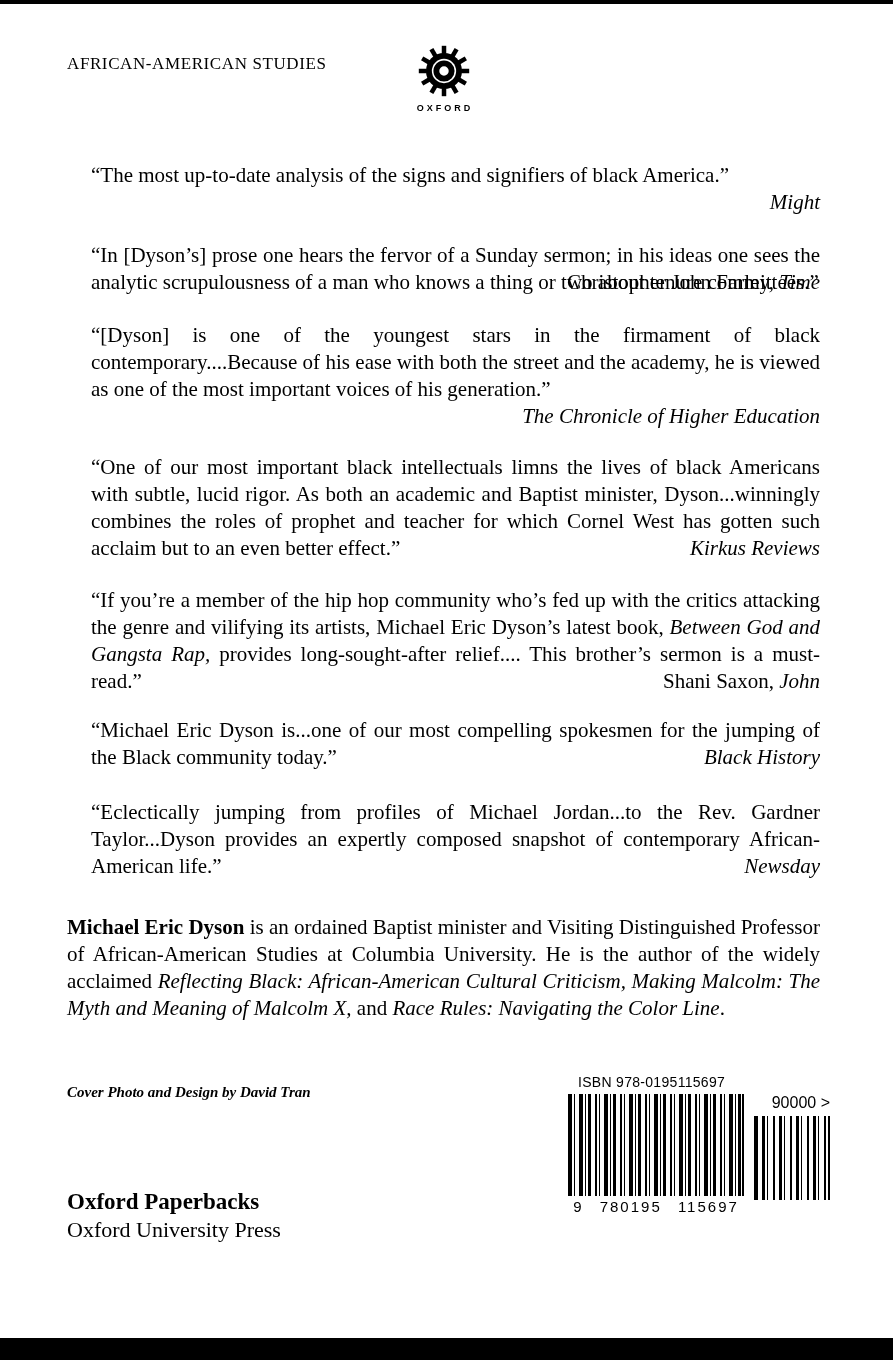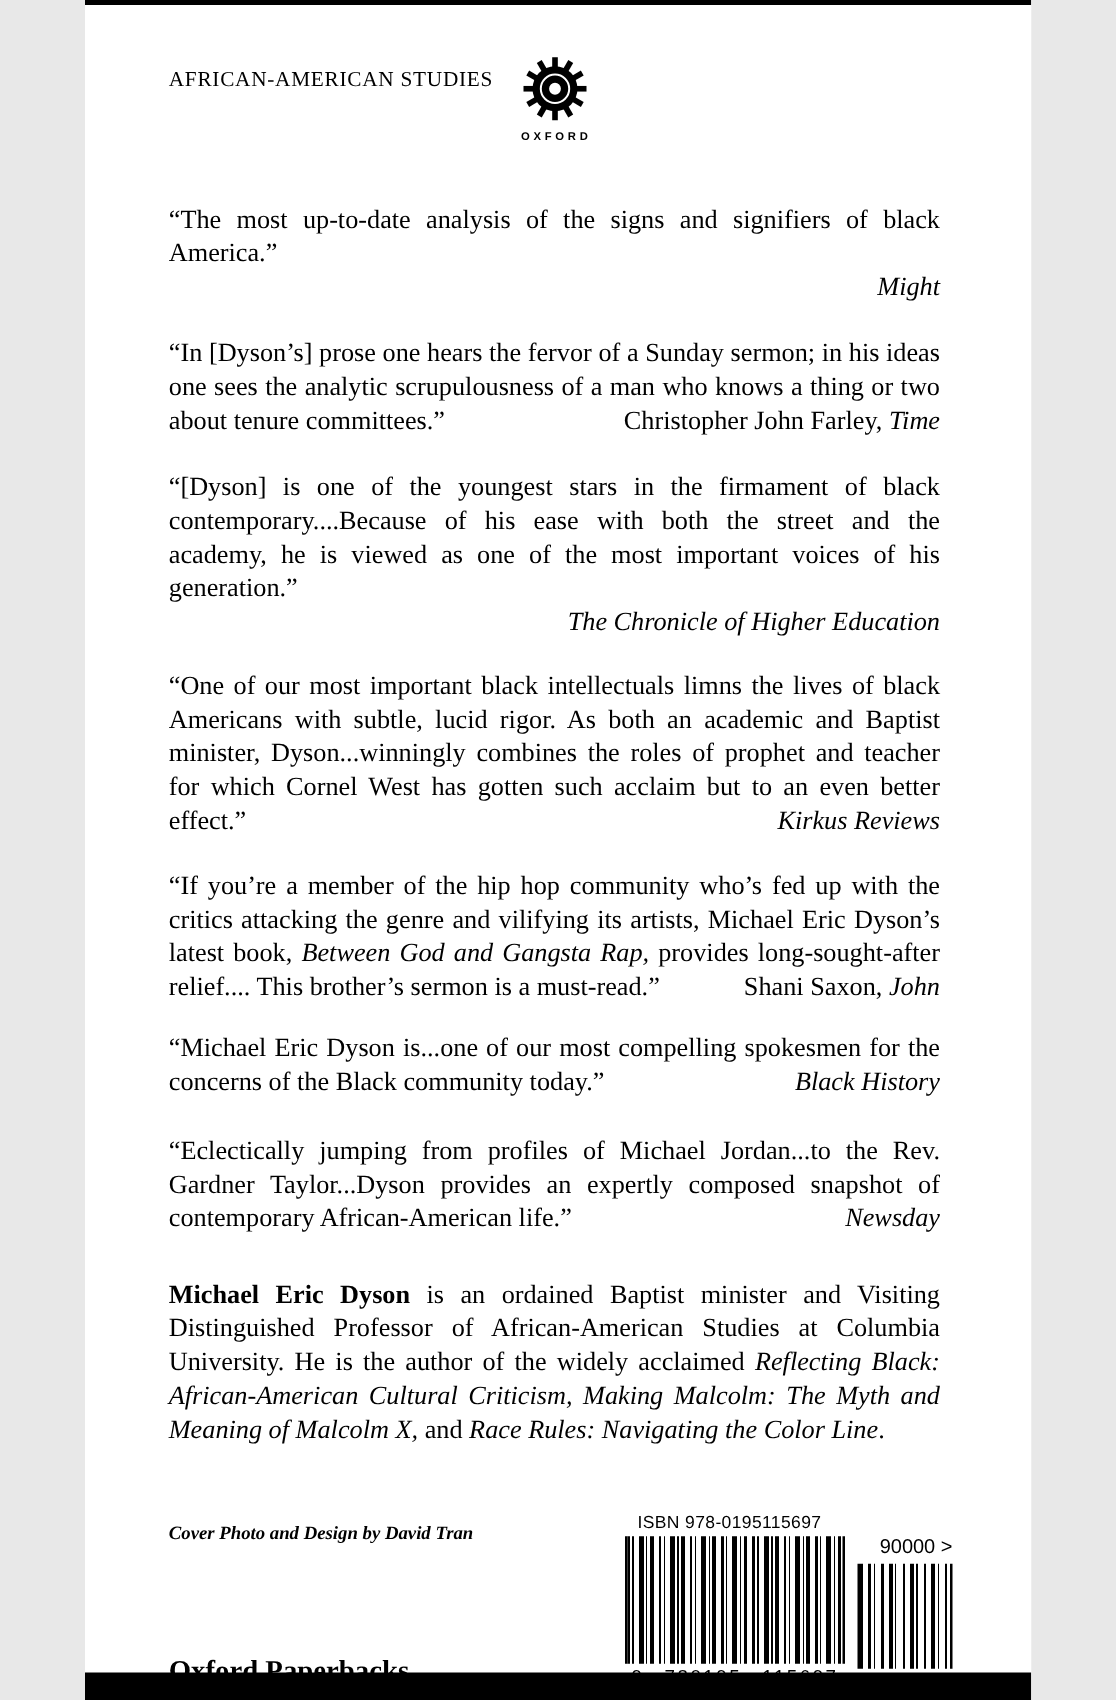--- a/index.html
+++ b/index.html
@@ -1,18 +1,18 @@
 <!DOCTYPE html>
 <html><head>
 <meta charset="utf-8">
 <style>
   html, body { margin: 0; padding: 0; background: #e8e8e8; }
   .cover {
     position: relative;
-    width: 757px;
+    width: 893px;
     height: 1360px;
     margin: 0 auto;
     background: #fff;
     color: #000;
     font-family: "Liberation Serif", serif;
     overflow: hidden;
   }
   .edge-band { position: absolute; left: 0; right: 0; background: #000; }
   .edge-band.top { top: 0; height: 4px; }
   .edge-band.bottom { bottom: 0; height: 22px; }
@@ -31,21 +31,21 @@
   .logo-word {
     font-family: Liberation Sans, sans-serif;
     font-weight: bold; font-size: 9px; letter-spacing: 3px; text-indent: 3px;
     margin-top: 1px;
   }
 
   .quote, .bio {
     font-size: 21px; line-height: 27px; text-align: justify;
   }
   .quote p, .bio { margin: 0; }
-  .quote { margin-bottom: 26px; }
+  .quote { margin-bottom: 26px; margin-left: 24px; }
   .quote.mb24 { margin-bottom: 24px; }
   .quote.mb25 { margin-bottom: 25px; }
   .quote.mb22 { margin-bottom: 22px; }
   .quote.mb28 { margin-bottom: 28px; }
   .rel { position: relative; }
   .ital { font-style: italic; }
   .bold { font-weight: bold; }
   .attr-line { text-align: right; font-style: italic; }
   .attr-inline { position: absolute; right: 0; bottom: 0; white-space: nowrap; }
 
@@ -154,21 +154,21 @@
         <p class="qtext">“One of our most important black intellectuals limns the lives of black Americans with subtle, lucid rigor.  As both an academic and Baptist minister, Dyson...winningly combines the roles of prophet and teacher for which Cornel West has gotten such acclaim but to an even better effect.”</p>
         <span class="attr-inline ital">Kirkus Reviews</span>
       </section>
 
       <section class="quote rel mb22">
         <p class="qtext"><span>“If you’re a member of the hip hop community who’s fed up with the critics attacking the genre and vilifying its artists, Michael Eric Dyson’s latest book, </span><span class="ital">Between God and Gangsta Rap,</span><span> provides long-sought-after relief.... This brother’s sermon is a must-read.”</span></p>
         <span class="attr-inline"><span>Shani Saxon, </span><span class="ital">John</span></span>
       </section>
 
       <section class="quote rel mb28">
-        <p class="qtext">“Michael Eric Dyson is...one of our most compelling spokesmen for the concerns of the Black community today.”</p>
+        <p class="qtext">“Michael Eric Dyson is...one of our most compelling spokesmen for the jumping of the Black community today.”</p>
         <span class="attr-inline ital">Black History</span>
       </section>
 
       <section class="quote rel">
         <p class="qtext">“Eclectically jumping from profiles of Michael Jordan...to the Rev. Gardner Taylor...Dyson provides an expertly composed snapshot of contemporary African-American life.”</p>
         <span class="attr-inline ital">Newsday</span>
       </section>
 
       <p class="bio"><span class="bold">Michael Eric Dyson</span><span> is an ordained Baptist minister and Visiting Distinguished Professor of African-American Studies at Columbia University. He is the author of the widely acclaimed </span><span class="ital">Reflecting Black: African-American Cultural Criticism, Making Malcolm: The Myth and Meaning of Malcolm X,</span><span> and </span><span class="ital">Race Rules: Navigating the Color Line</span><span>.</span></p>
 

